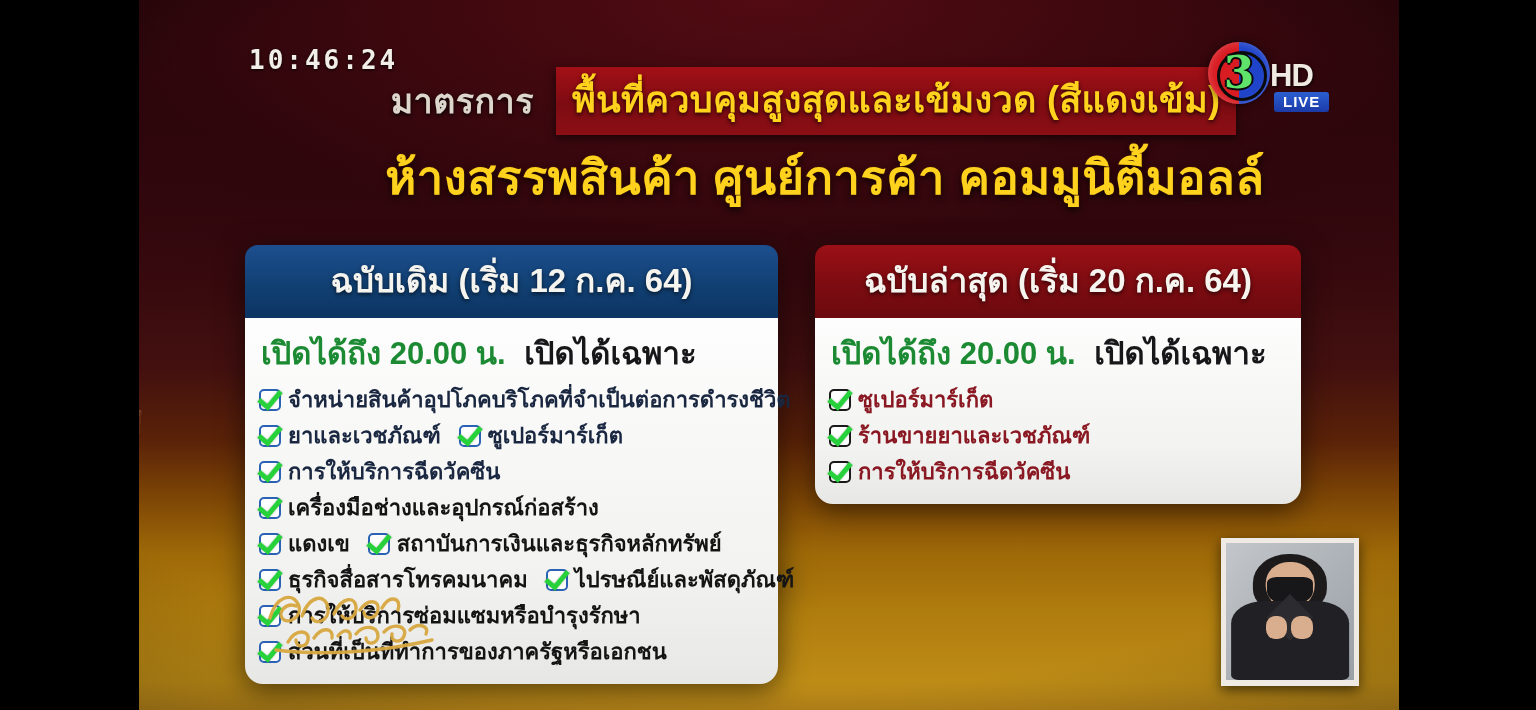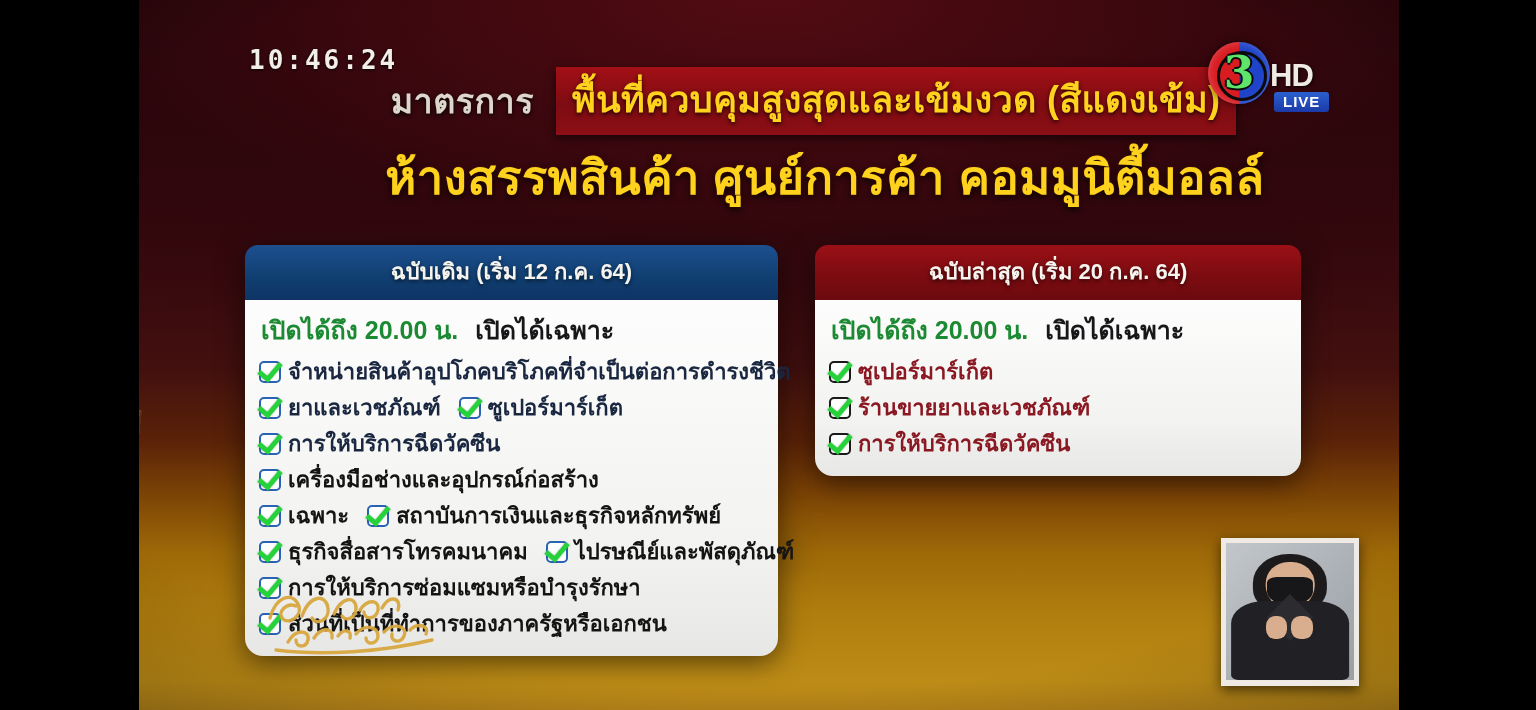--- a/index.html
+++ b/index.html
@@ -105,32 +105,32 @@
     font-size:47px; font-weight:700; color:#ffd21e; letter-spacing:.5px;
     text-shadow:0 3px 7px rgba(0,0,0,.85), 0 0 2px rgba(120,50,0,.8);
   }
 
   
   .card { position:absolute; z-index:22; filter:drop-shadow(0 6px 14px rgba(0,0,0,.55)); }
   .card .hdr {
     border-radius:13px 13px 0 0;
     text-align:center;
     padding:9px 18px 11px;
-    font-size:22px; font-weight:700; color:#f6f4ef;
+    font-size:33px; font-weight:700; color:#f6f4ef;
     text-shadow:0 2px 4px rgba(0,0,0,.6);
   }
   .card.left  .hdr { background:linear-gradient(#1d4f8f,#114073 55%,#0d3463); }
   .card.right .hdr { background:linear-gradient(#9b1016,#7c0c11 55%,#6c0a0f); }
   .card .body {
     background:linear-gradient(#fdfdfd,#f2f2f0 70%,#e7e7e5);
     border-radius:0 0 18px 18px;
     padding:8px 16px 14px 14px;
   }
   .card .openline {
-    font-size:25px; font-weight:700; margin:2px 0 4px 2px; white-space:nowrap;
+    font-size:31px; font-weight:700; margin:2px 0 4px 2px; white-space:nowrap;
   }
   .card .openline .until { color:#1b8a32; }
   .card .openline .only  { color:#17171a; margin-left:10px; }
 
   ul.items { list-style:none; }
   ul.items li {
     display:flex; align-items:center; flex-wrap:nowrap;
     margin:1px 0;
   }
   .seg { display:flex; align-items:center; white-space:nowrap; }
@@ -268,21 +268,21 @@
           </li>
           <li class="dark">
             <span class="seg">
               <span class="chk"></span>
               <span class="itxt">เครื่องมือช่างและอุปกรณ์ก่อสร้าง</span>
             </span>
           </li>
           <li class="dark">
             <span class="seg">
               <span class="chk"></span>
-              <span class="itxt">เฉพาะ</span>
+              <span class="itxt">แดงเข</span>
             </span>
             <span class="seg">
               <span class="chk"></span>
               <span class="itxt">สถาบันการเงินและธุรกิจหลักทรัพย์</span>
             </span>
           </li>
           <li class="dark">
             <span class="seg">
               <span class="chk"></span>
               <span class="itxt">ธุรกิจสื่อสารโทรคมนาคม</span>

